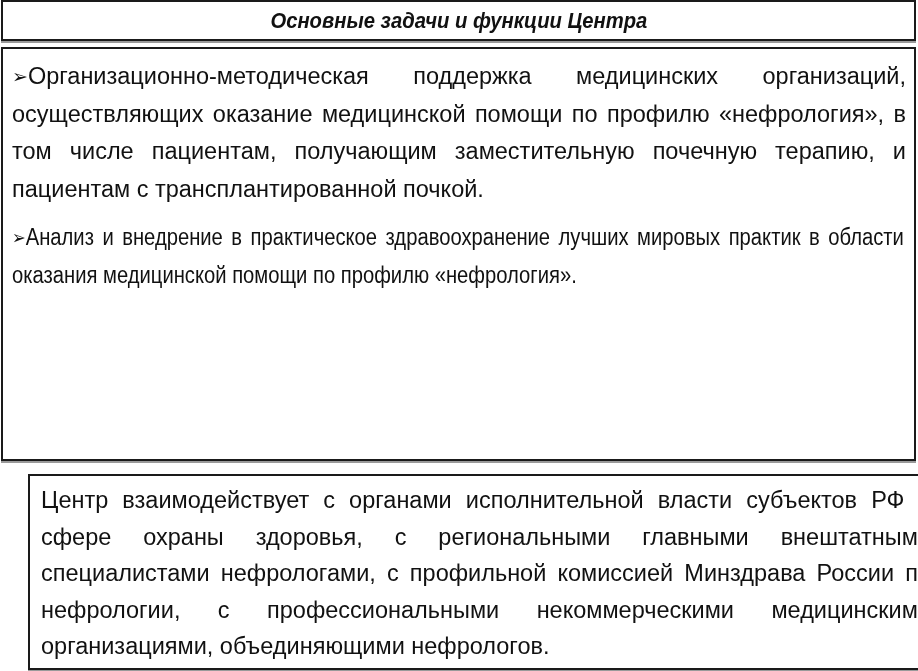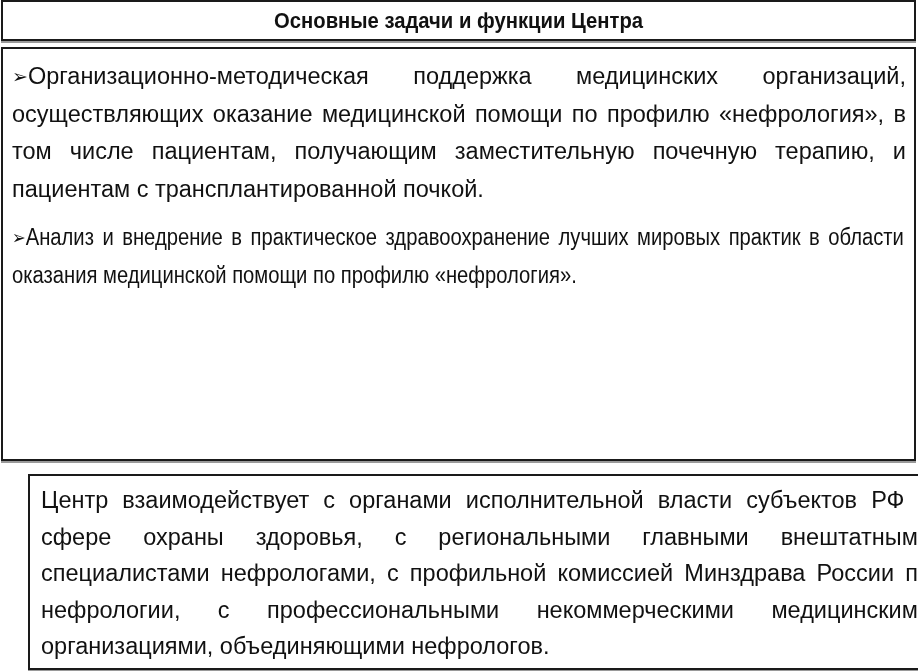--- a/index.html
+++ b/index.html
@@ -23,20 +23,21 @@
       box-shadow: 0 2px 0 #9a9a9a;
     }
     #title-box {
       left: 1px;
       top: 0px;
       width: 915px;
       height: 41px;
       display: flex;
       align-items: center;
       justify-content: center;
+      font-style: italic;
     }
     #title-box .title {
       font-weight: bold;
       font-size: 22px;
       letter-spacing: 0px;
       transform: scaleX(0.92);
     }
     #tasks-box {
       left: 1px;
       top: 47px;

